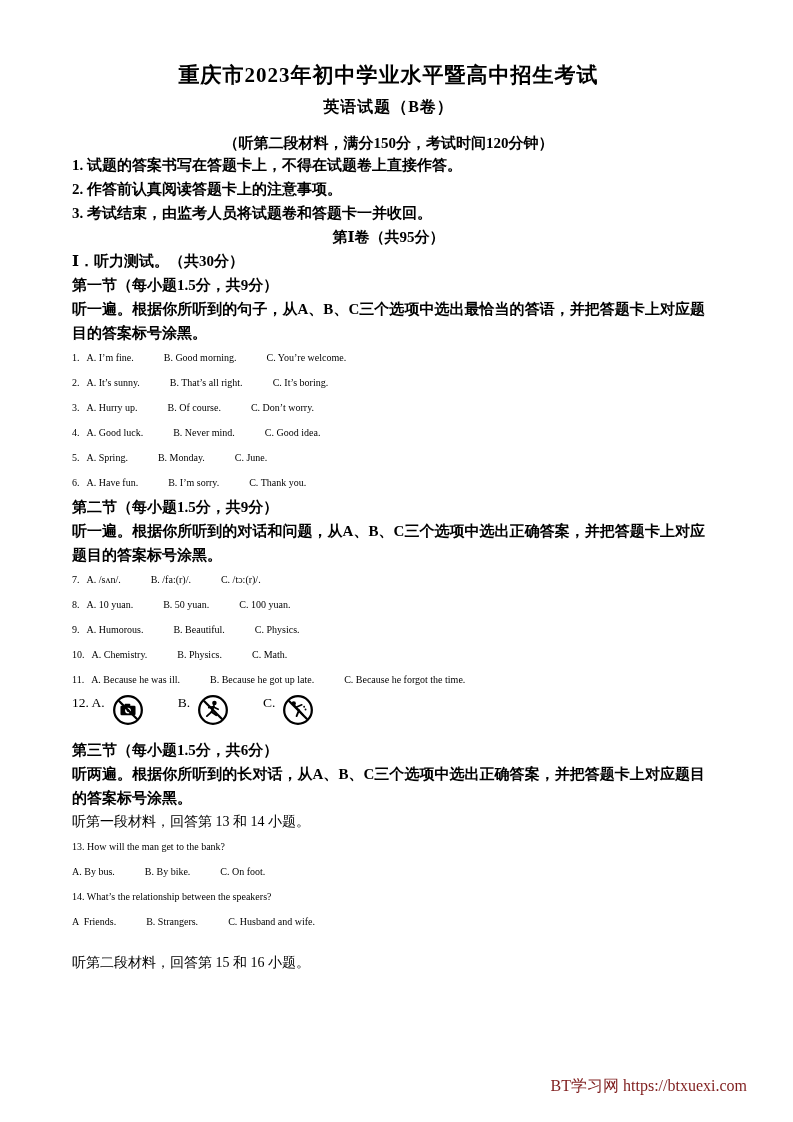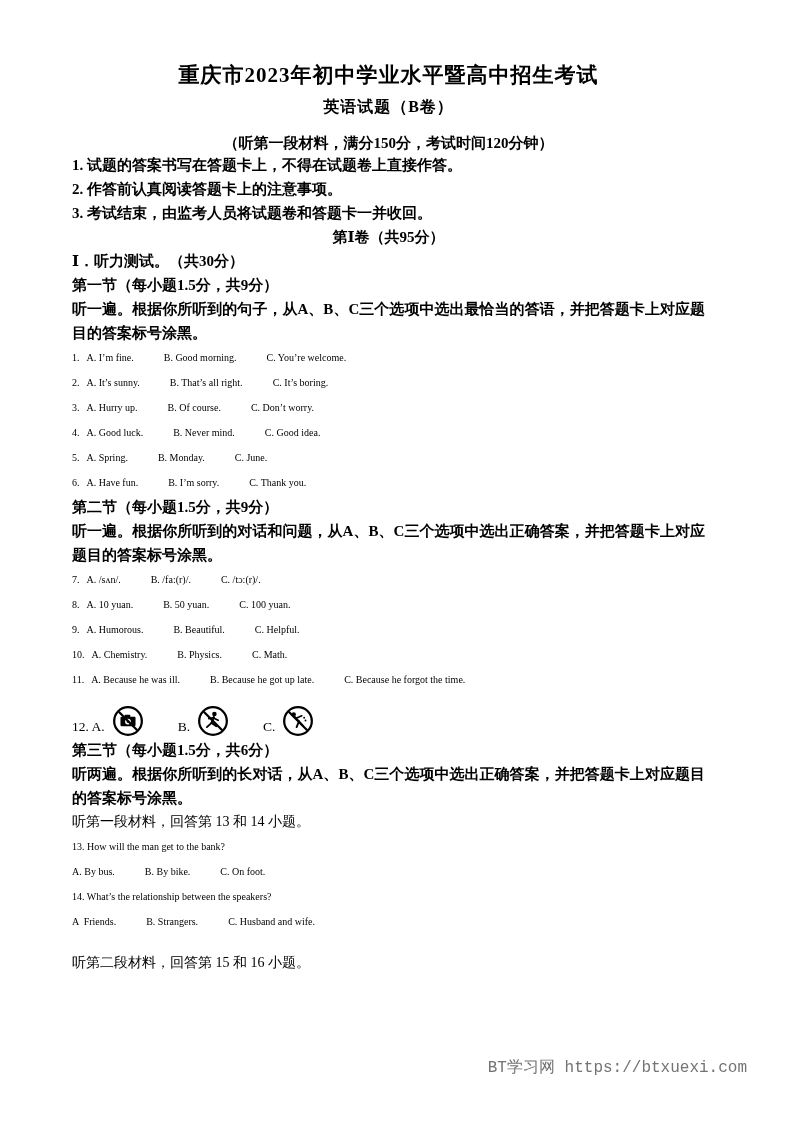--- a/index.html
+++ b/index.html
@@ -16,37 +16,37 @@
   .meta{font-size:15px;font-weight:bold;margin-top:13px;line-height:20px}
   .cn{font-size:15px;line-height:24px}
   .cn-sm{font-size:14px;line-height:24px}
   .en{font-size:10px;line-height:25px}
   .just{text-align:justify}
   .mt8{margin-top:8px}
   .p2{margin-top:17px}
   .qn{margin-right:7px;white-space:pre-wrap}
   .opt{margin-right:30px;white-space:pre-wrap}
   .opt:last-child{margin-right:0}
-  .q12{display:flex;align-items:flex-end;height:42px;margin:2px 0 2px 0}
+  .q12{display:flex;align-items:flex-start;height:42px;margin:2px 0 2px 0}
   .q12 .lbl{line-height:18px;font-size:13.5px;white-space:pre-wrap}
   .q12 .gap{margin-left:34px}
   .icon{margin:0 0 -1px 7px;flex:0 0 auto}
   .footer{
-    position:absolute;right:46px;bottom:44px;
-    color:#737373;font-size:16px;line-height:20px;font-family:Liberation Mono, monospace;
+    position:absolute;right:46px;bottom:26px;
+    color:#7f1d1d;font-size:16px;line-height:20px;
   }
 </style>
 </head>
 <body>
 
 <div class="page">
 
   <div class="title c">重庆市2023年初中学业水平暨高中招生考试</div>
   <div class="subtitle c">英语试题（B卷）</div>
-  <div class="meta c">（听第一段材料，满分150分，考试时间120分钟）</div>
+  <div class="meta c">（听第二段材料，满分150分，考试时间120分钟）</div>
 
   <div class="cn b">1. 试题的答案书写在答题卡上，不得在试题卷上直接作答。</div>
   <div class="cn b">2. 作答前认真阅读答题卡上的注意事项。</div>
   <div class="cn b">3. 考试结束，由监考人员将试题卷和答题卡一并收回。</div>
 
   <div class="cn b c">第Ⅰ卷（共95分）</div>
   <div class="cn b">Ⅰ．听力测试。（共30分）</div>
 
   <div class="cn b">第一节（每小题1.5分，共9分）</div>
   <div class="cn b just">听一遍。根据你所听到的句子，从A、B、C三个选项中选出最恰当的答语，并把答题卡上对应题目的答案标号涂黑。</div>
@@ -73,21 +73,21 @@
   <div class="cn b">第二节（每小题1.5分，共9分）</div>
   <div class="cn b just">听一遍。根据你所听到的对话和问题，从A、B、C三个选项中选出正确答案，并把答题卡上对应题目的答案标号涂黑。</div>
 
   <div class="en">
     <span class="qn">7.</span><span class="opt">A. /sʌn/.</span><span class="opt">B. /fa:(r)/.</span><span class="opt">C. /tɔ:(r)/.</span>
   </div>
   <div class="en">
     <span class="qn">8.</span><span class="opt">A. 10 yuan.</span><span class="opt">B. 50 yuan.</span><span class="opt">C. 100 yuan.</span>
   </div>
   <div class="en">
-    <span class="qn">9.</span><span class="opt">A. Humorous.</span><span class="opt">B. Beautiful.</span><span class="opt">C. Helpful.</span>
+    <span class="qn">9.</span><span class="opt">A. Humorous.</span><span class="opt">B. Beautiful.</span><span class="opt">C. Physics.</span>
   </div>
   <div class="en">
     <span class="qn">10.</span><span class="opt">A. Chemistry.</span><span class="opt">B. Physics.</span><span class="opt">C. Math.</span>
   </div>
   <div class="en">
     <span class="qn">11.</span><span class="opt">A. Because he was ill.</span><span class="opt">B. Because he got up late.</span><span class="opt">C. Because he forgot the time.</span>
   </div>
 
   <div class="q12">
     <span class="lbl">12. A.</span>

